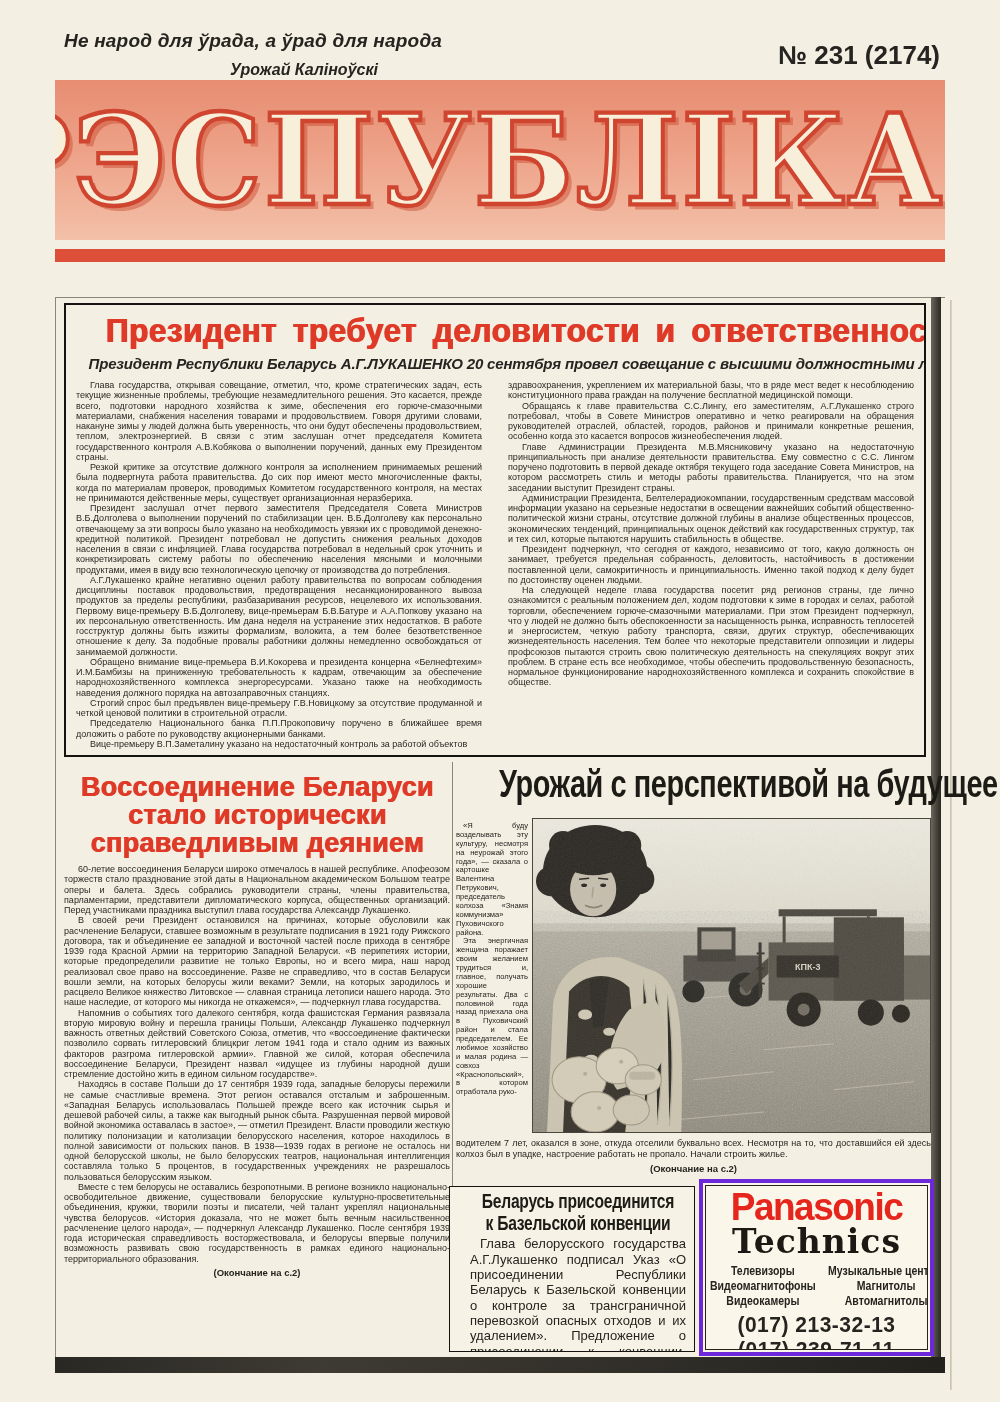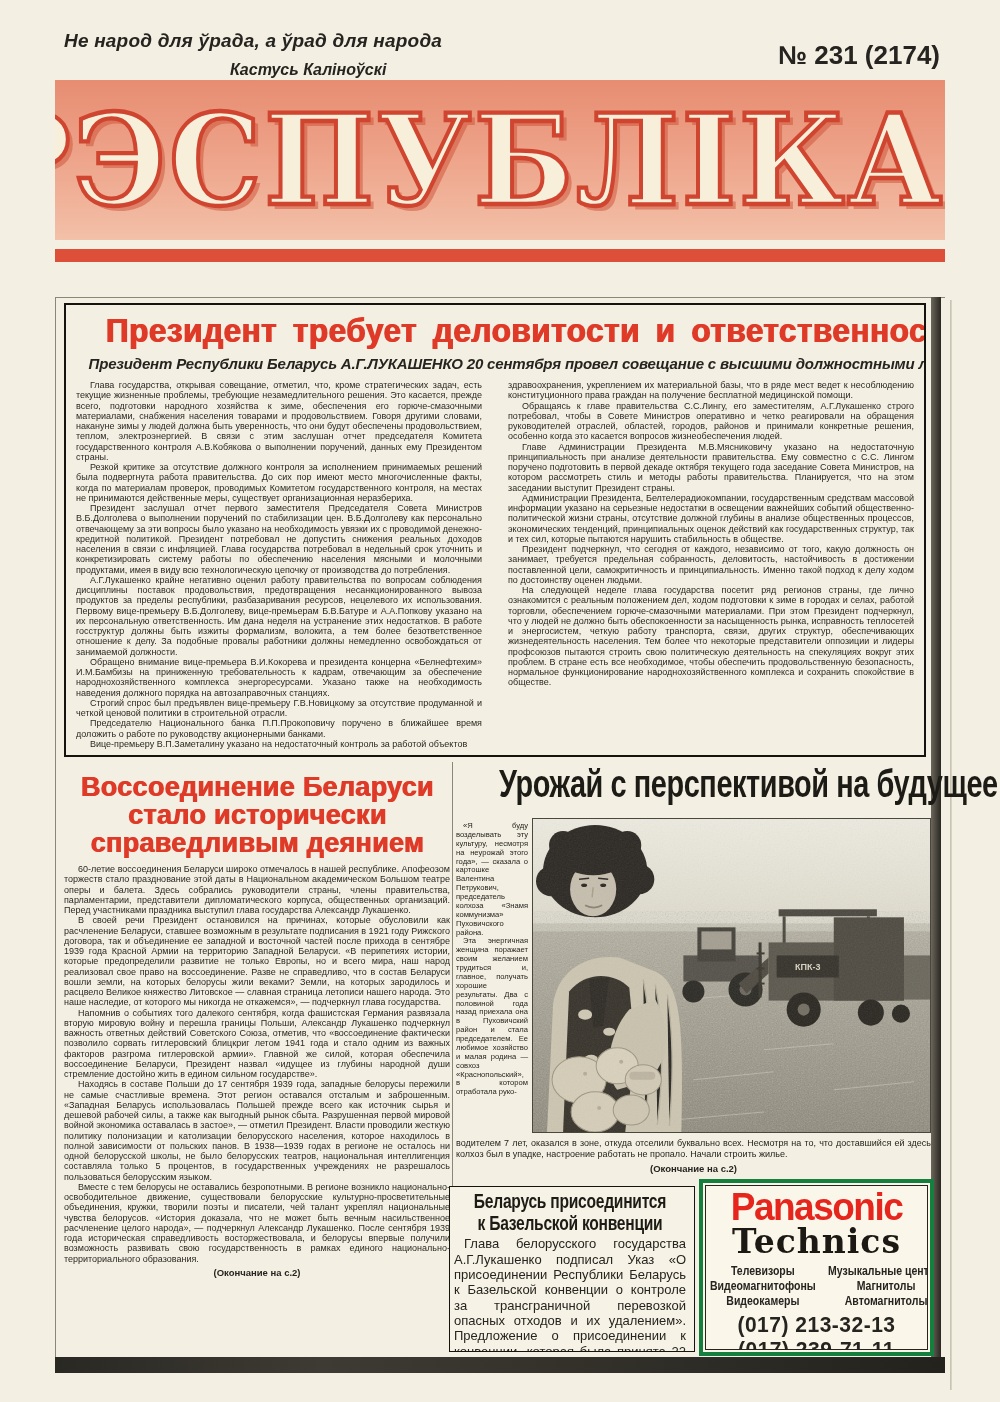--- a/index.html
+++ b/index.html
@@ -90,44 +90,44 @@
     transform:scale(.85,1.15);transform-origin:center;letter-spacing:-.5px;
   }
   .harvest-leadcol{left:456px;top:822px;width:72px;}
   .harvest-leadcol p{font-size:7.6px;line-height:1.17;text-align:justify;text-indent:7px;overflow-wrap:break-word;}
   .photo{left:532px;top:818px;width:399px;height:315px;border:1px solid #4a473f;background:#bef264;}
   .photo svg{display:block;width:100%;height:100%;}
   .harvest-caption{left:456px;top:1138px;width:475px;}
   .harvest-caption p{font-size:9px;line-height:1.2;text-align:justify;}
 
   
-  .basel-box{left:449px;top:1186px;width:246px;height:166px;border:1px solid #15130f;padding:5px 8px 0 4px;background:#f6f2e5;overflow:hidden;}
+  .basel-box{left:449px;top:1186px;width:246px;height:166px;border:1px solid #15130f;padding:5px 8px 0 20px;background:#f6f2e5;overflow:hidden;}
   .basel-headline{
     text-align:center;font-weight:bold;font-size:17px;line-height:1.1;color:#1d1b16;
     white-space:pre-line;transform:scale(.92,1.15);transform-origin:center top;letter-spacing:-.3px;
     margin-bottom:7px;
   }
   .basel-box p{font-size:13px;line-height:1.18;text-align:justify;text-indent:10px;}
 
   
-  .pan-box{left:699px;top:1179px;width:235px;height:177px;border:4px solid #15803d;background:#faf6ea;padding:2px;}
+  .pan-box{left:699px;top:1179px;width:235px;height:177px;border:4px solid #6d28d9;background:#faf6ea;padding:2px;}
   .pan-inner{border:1px solid #26231d;height:100%;padding:2px 4px;display:flex;flex-direction:column;align-items:center;overflow:hidden;}
   .pan-brand1{color:var(--panasonic-red);font-weight:bold;font-size:37px;line-height:1;letter-spacing:-1.5px;transform:scaleY(1.05);}
   .pan-brand2{font-family:"DejaVu Serif",serif;font-weight:bold;font-size:33px;line-height:1.05;color:#1c1914;letter-spacing:1px;}
   .pan-products{width:100%;margin-top:5px;display:grid;grid-template-columns:1fr 1.1fr;row-gap:3px;column-gap:4px;text-align:center;}
   .pan-products span{font-weight:bold;font-size:11.3px;white-space:nowrap;transform:scale(.93,1.1);transform-origin:left center;display:inline-block;}
   .pan-phones{margin-top:6px;text-align:center;font-weight:bold;font-size:21px;line-height:1.1;letter-spacing:.5px;transform:scaleY(1.08);}
 </style>
 </head>
 <body>
 
 <div class="page">
 
   <div class="abs motto">Не народ для ўрада, а ўрад для народа</div>
-  <div class="abs motto-author">Кастусь  Каліноўскі</div>
+  <div class="abs motto-author">Урожай  Каліноўскі</div>
   <div class="abs issue-no">№ 231 (2174)</div>
 
   <div class="abs masthead">
     <div class="masthead-title">РЭСПУБЛІКА</div>
   </div>
   <div class="abs red-bar"></div>
 
 
   <div class="abs frame-top"></div>
   <div class="abs frame-left"></div>
@@ -147,21 +147,21 @@
         <p>Обращено внимание вице-премьера В.И.Кокорева и президента концерна «Белнефтехим» И.М.Бамбизы на приниженную требовательность к кадрам, отвечающим за обеспечение народнохозяйственного комплекса энергоресурсами. Указано также на необходимость наведения должного порядка на автозаправочных станциях.</p>
         <p>Строгий спрос был предъявлен вице-премьеру Г.В.Новицкому за отсутствие продуманной и четкой ценовой политики в строительной отрасли.</p>
         <p>Председателю Национального банка П.П.Прокоповичу поручено в ближайшее время доложить о работе по руководству акционерными банками.</p>
         <p>Вице-премьеру В.П.Заметалину указано на недостаточный контроль за работой объектов</p>
       </div>
       <div class="main-col">
         <p class="noindent">здравоохранения, укреплением их материальной базы, что в ряде мест ведет к несоблюдению конституционного права граждан на получение бесплатной медицинской помощи.</p>
         <p>Обращаясь к главе правительства С.С.Лингу, его заместителям, А.Г.Лукашенко строго потребовал, чтобы в Совете Министров оперативно и четко реагировали на обращения руководителей отраслей, областей, городов, районов и принимали конкретные решения, особенно когда это касается вопросов жизнеобеспечения людей.</p>
         <p>Главе Администрации Президента М.В.Мясниковичу указано на недостаточную принципиальность при анализе деятельности правительства. Ему совместно с С.С. Лингом поручено подготовить в первой декаде октября текущего года заседание Совета Министров, на котором рассмотреть стиль и методы работы правительства. Планируется, что на этом заседании выступит Президент страны.</p>
         <p>Администрации Президента, Белтелерадиокомпании, государственным средствам массовой информации указано на серьезные недостатки в освещении важнейших событий общественно-политической жизни страны, отсутствие должной глубины в анализе общественных процессов, экономических тенденций, принципиальных оценок действий как государственных структур, так и тех сил, которые пытаются нарушить стабильность в обществе.</p>
-        <p>Президент подчеркнул, что сегодня от каждого, независимо от того, какую должность он занимает, требуется предельная собранность, деловитость, настойчивость в достижении поставленной цели, самокритичность и принципиальность. Именно такой подход к делу ходом по достоинству оценен людьми.</p>
+        <p>Президент подчеркнул, что сегодня от каждого, независимо от того, какую должность он занимает, требуется предельная собранность, деловитость, настойчивость в достижении поставленной цели, самокритичность и принципиальность. Именно такой подход к делу будет по достоинству оценен людьми.</p>
         <p>На следующей неделе глава государства посетит ряд регионов страны, где лично ознакомится с реальным положением дел, ходом подготовки к зиме в городах и селах, работой торговли, обеспечением горюче-смазочными материалами. При этом Президент подчеркнул, что у людей не должно быть обеспокоенности за насыщенность рынка, исправность теплосетей и энергосистем, четкую работу транспорта, связи, других структур, обеспечивающих жизнедеятельность населения. Тем более что некоторые представители оппозиции и лидеры профсоюзов пытаются строить свою политическую деятельность на спекуляциях вокруг этих проблем. В стране есть все необходимое, чтобы обеспечить продовольственную безопасность, нормальное функционирование народнохозяйственного комплекса и сохранить спокойствие в обществе.</p>
       </div>
     </div>
   </div>
 
   <div class="abs reunif bodytext">
     <div class="reunif-headline">Воссоединение Беларуси
 стало исторически
 справедливым деянием</div>
     <p>60-летие воссоединения Беларуси широко отмечалось в нашей республике. Апофеозом торжеств стало празднование этой даты в Национальном академическом Большом театре оперы и балета. Здесь собрались руководители страны, члены правительства, парламентарии, представители дипломатического корпуса, общественных организаций. Перед участниками праздника выступил глава государства Александр Лукашенко.</p>

